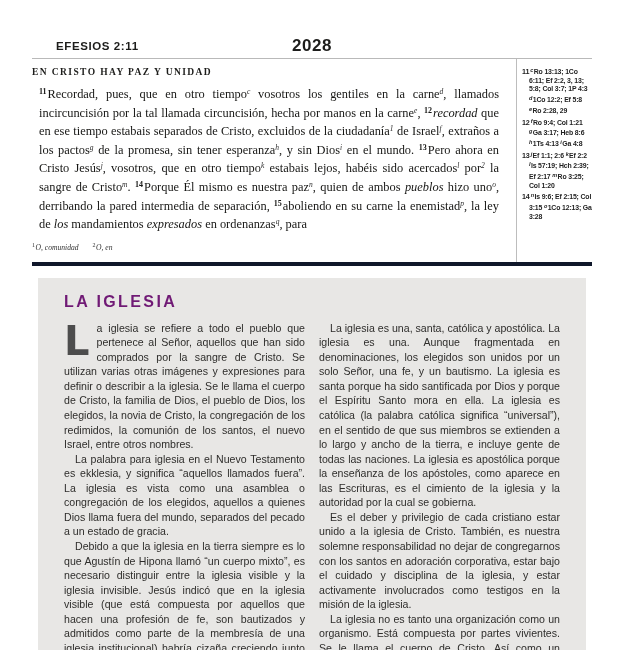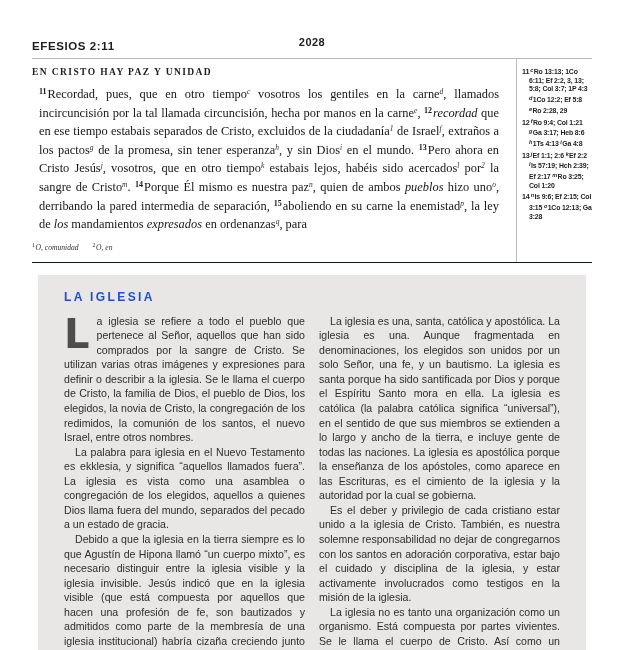--- a/index.html
+++ b/index.html
@@ -1,44 +1,44 @@
 <!DOCTYPE html>
 <html><head>
 <meta charset="utf-8">
 <style>
   html,body{margin:0;padding:0;background:#ffffff;}
   body{width:624px;height:650px;overflow:hidden;font-family:"Liberation Sans",sans-serif;color:#1d1d1b;}
   .page{position:relative;width:624px;height:650px;background:#fff;}
 
   
   .pagehead{position:relative;margin:36px 32px 0 32px;height:18px;}
-  .bookref{font-weight:bold;font-size:11.5px;letter-spacing:.6px;}
-  .pagenum{position:absolute;left:50%;transform:translateX(-50%);font-weight:bold;font-size:11px;letter-spacing:.5px;}
+  .bookref{font-weight:bold;font-size:11.5px;letter-spacing:.6px;margin-left:24px;}
+  .pagenum{position:absolute;left:50%;transform:translateX(-50%);font-weight:bold;font-size:17px;letter-spacing:.5px;}
 
   
-  .bodygrid{display:flex;margin:4px 32px 0 32px;border-top:1px solid #b9b9b9;border-bottom:1px solid #0f172a;min-height:160px;}
+  .bodygrid{display:flex;margin:4px 32px 0 32px;border-top:1px solid #b9b9b9;border-bottom:4px solid #0f172a;min-height:160px;}
   .maintext{flex:1 1 auto;padding:8px 10px 10px 0;}
   .sectitle{margin:0 0 3px 0;font-family:"Liberation Serif",serif;font-weight:600;font-size:9.5px;letter-spacing:1.4px;color:#1d1d1b;}
   .verses{margin:7px;font-family:"Liberation Serif",serif;font-size:12.4px;line-height:15.6px;text-align:justify;color:#161614;}
   .verses sup.vnum{font-weight:bold;font-size:8px;vertical-align:4px;margin-right:1px;}
   .verses sup.refsup{font-style:italic;font-size:7.5px;vertical-align:4px;color:#2a2a2a;}
   .verses .it{font-style:italic;}
   .footnotes{margin-top:9px;font-family:"Liberation Serif",serif;font-size:7.6px;color:#333;}
   .fnitem{margin-right:14px;font-style:italic;}
   .fnitem sup{font-style:normal;font-size:6px;vertical-align:3px;margin-right:.5px;}
 
   
   .xrefs{width:70px;flex:0 0 70px;border-left:1px solid #bdbdbd;padding:7px 0 0 5px;box-sizing:content-box;}
   .xref{font-size:6.9px;line-height:8.7px;font-weight:600;letter-spacing:-.15px;color:#222;padding-left:7px;text-indent:-7px;margin-bottom:1px;}
   .xref b{font-size:7.2px;margin-right:1px;}
   .xref sup{font-style:italic;font-weight:600;font-size:5.5px;vertical-align:2px;margin-right:.5px;}
 
   
   .panel{margin:12px 0 0 38px;width:548px;height:385px;box-sizing:border-box;background:#e8e7e5;padding:15px 26px 16px 26px;}
-  .paneltitle{margin:0 0 10px 0;font-size:12px;font-weight:bold;letter-spacing:2.4px;color:#1d4ed8;}
+  .paneltitle{margin:0 0 10px 0;font-size:16px;font-weight:bold;letter-spacing:2.4px;color:#701a75;}
   .cols{display:flex;gap:14px;}
   .col{flex:1 1 0;}
   .col p{margin:0;font-size:10.6px;line-height:14.55px;text-align:justify;color:#2e2d2b;}
   .col p.ind{text-indent:11px;}
   .dropcap{float:left;font-family:"DejaVu Sans",sans-serif;font-weight:bold;font-size:40px;line-height:33px;padding-top:4px;margin:0 7px 0 0;color:#4d4d4d;}
 </style>
 </head>
 <body>
 
 <div class="page">

